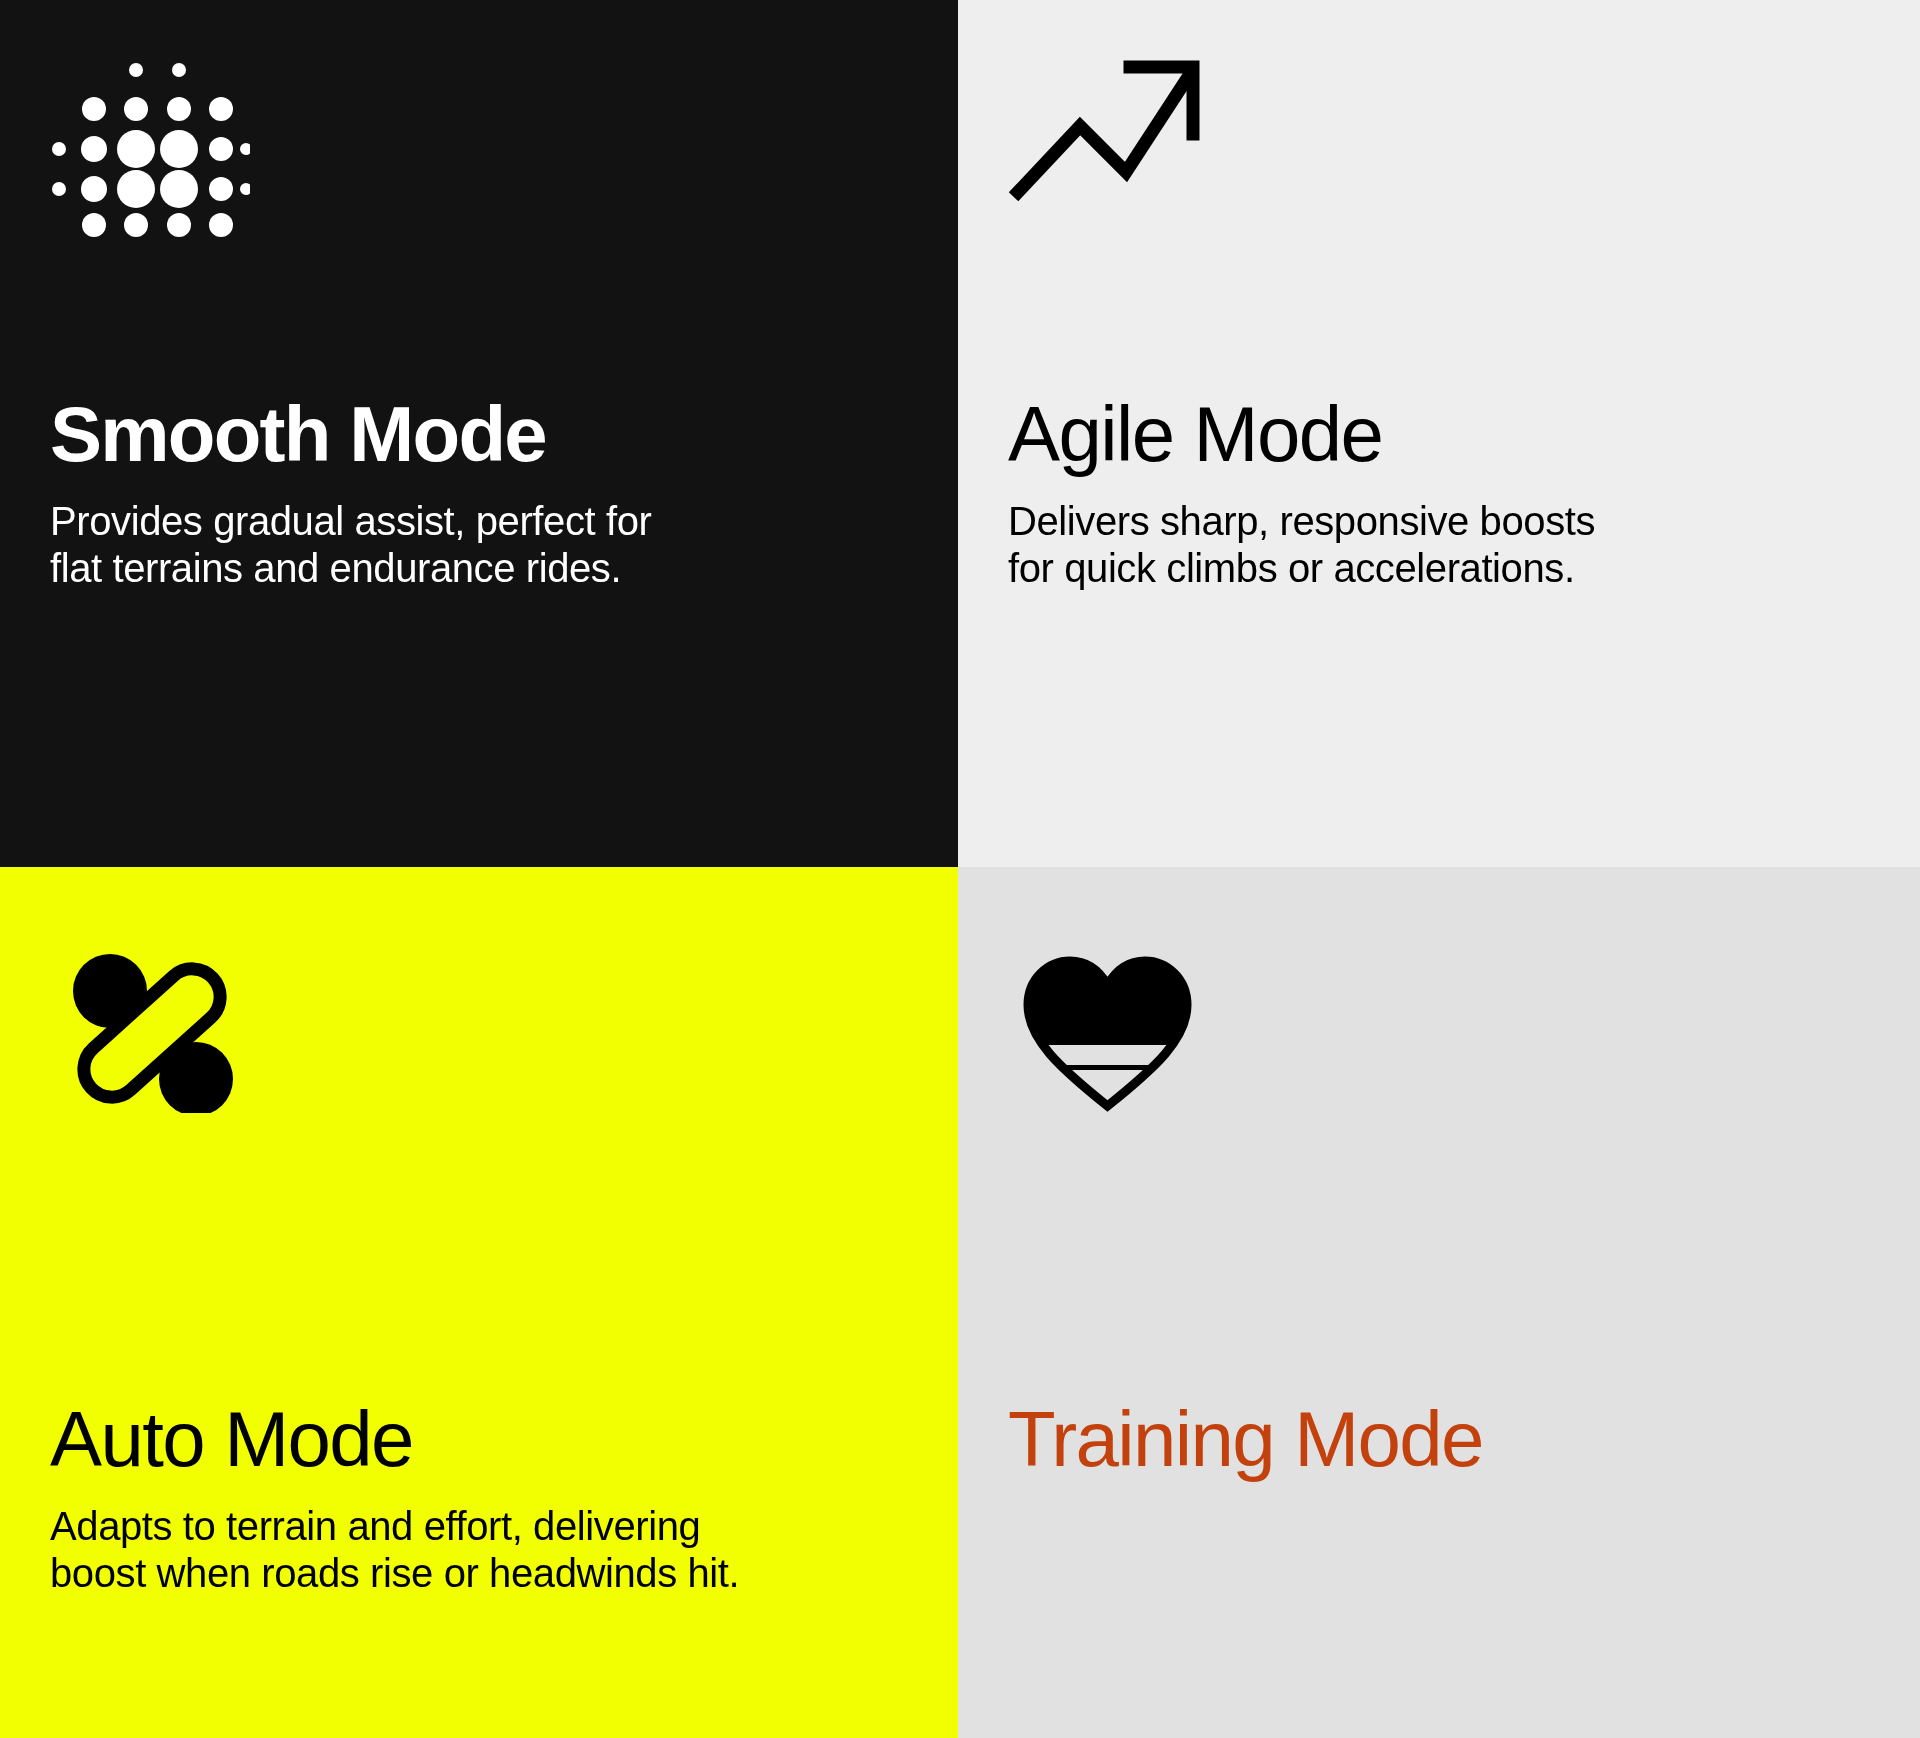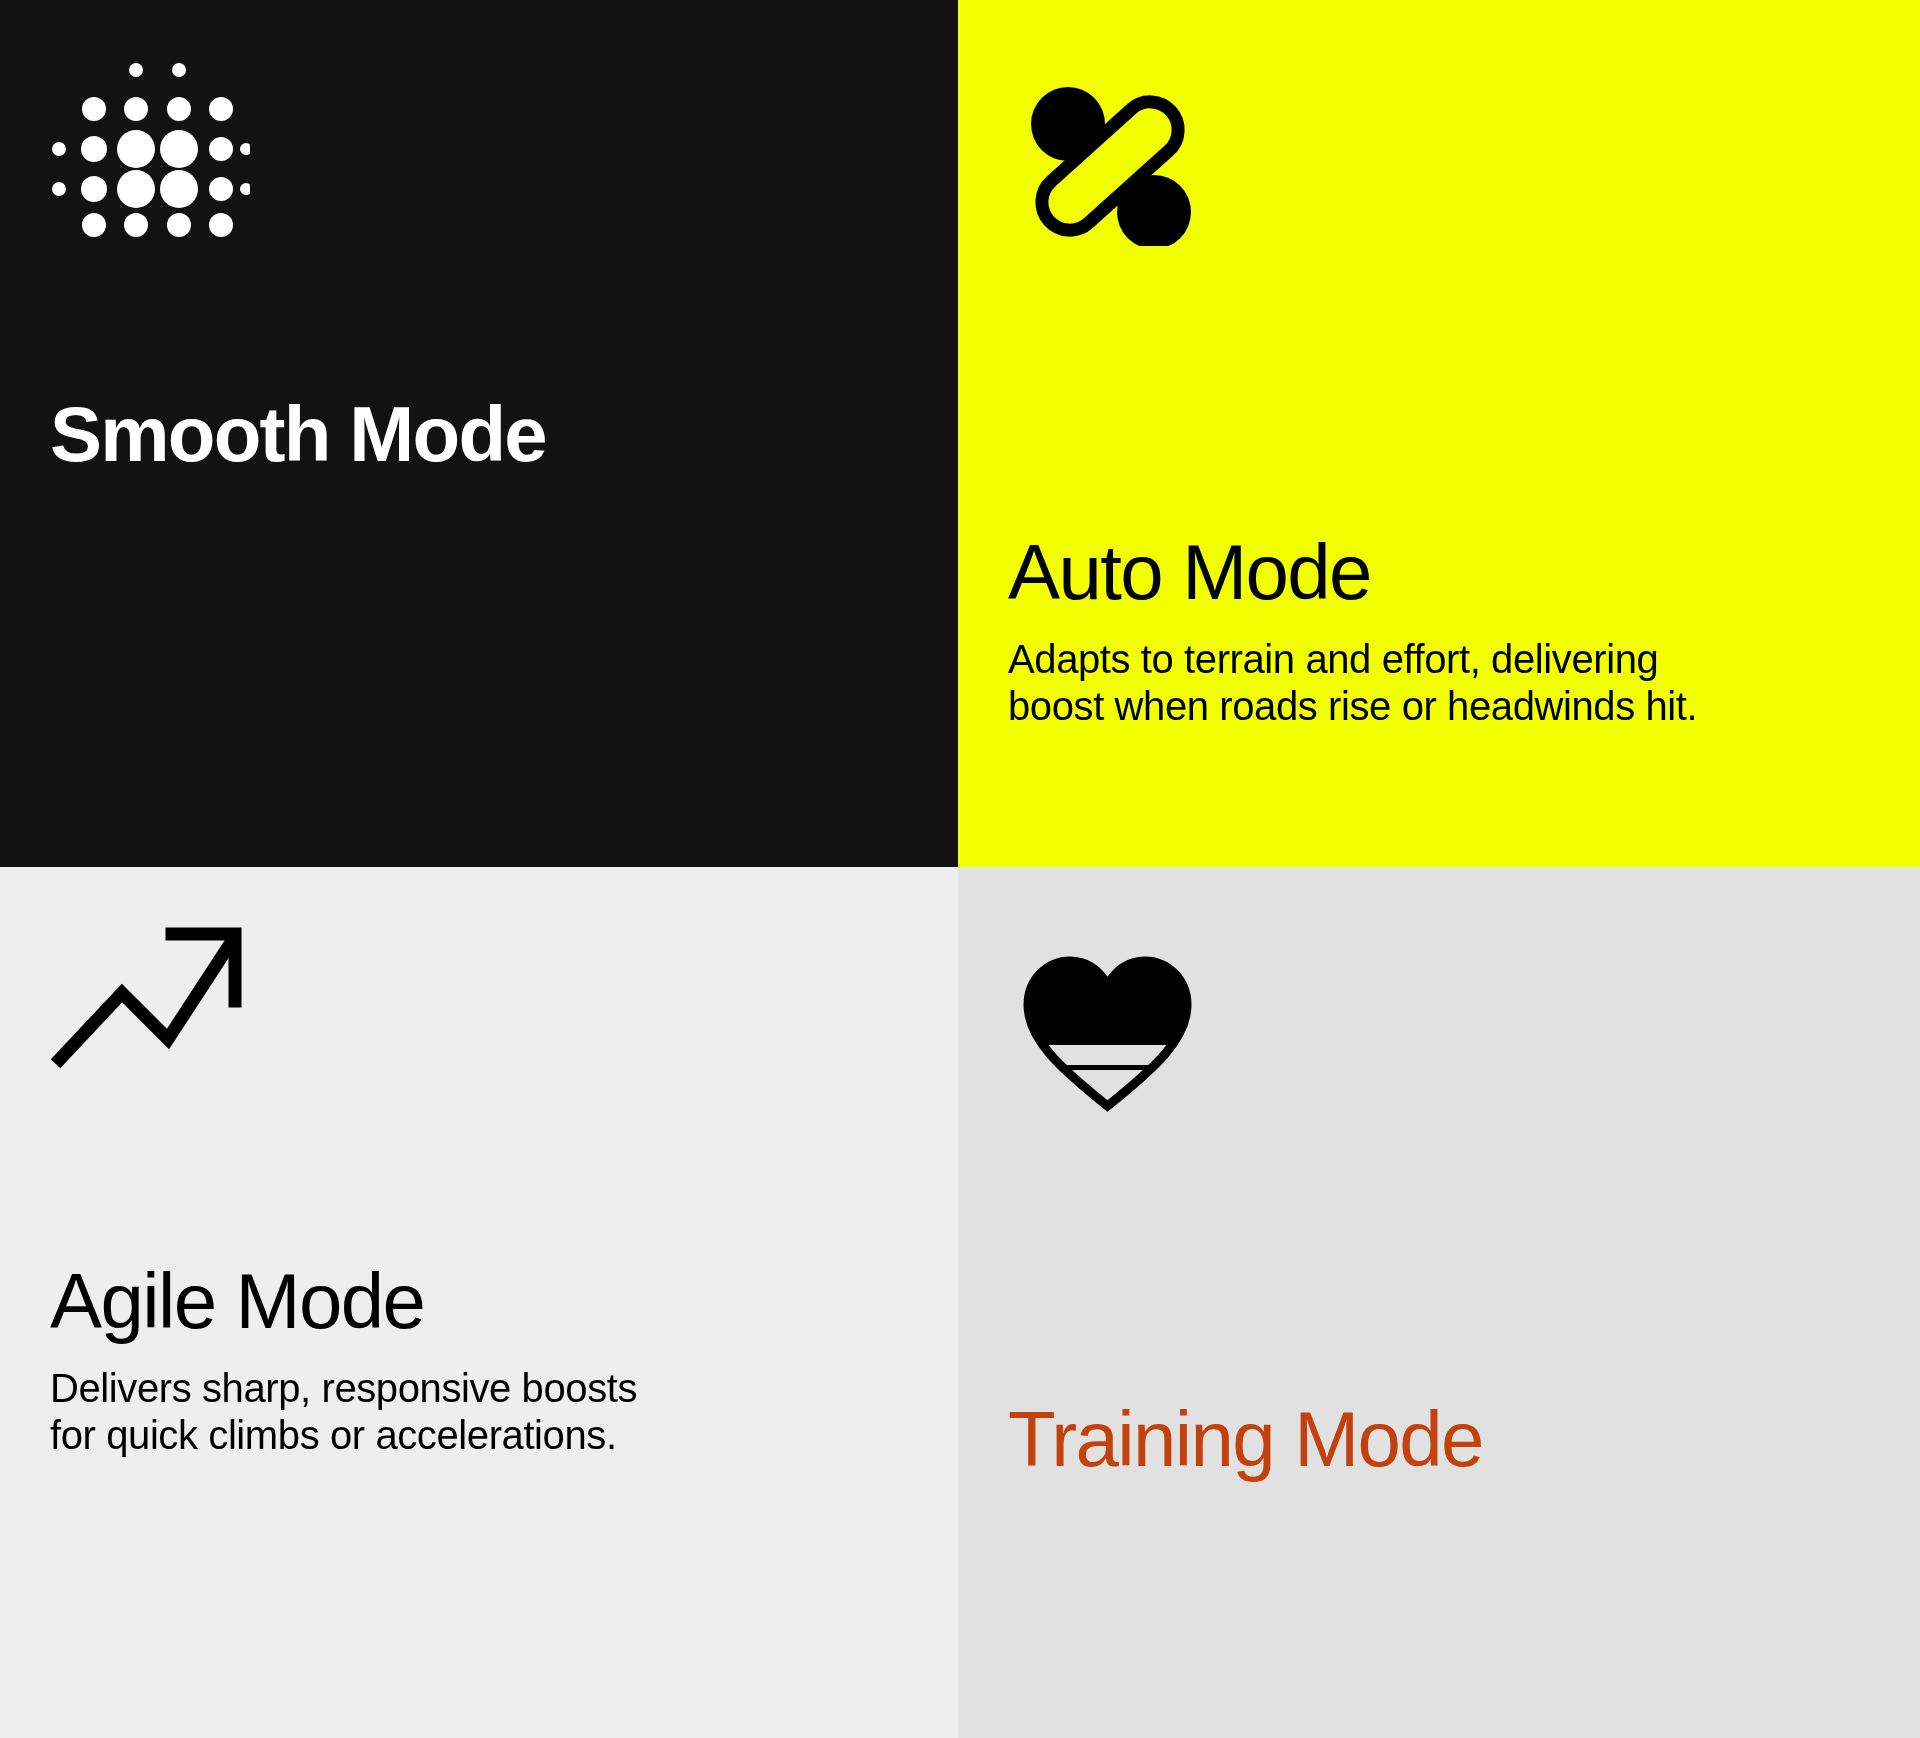--- a/index.html
+++ b/index.html
@@ -117,51 +117,52 @@
 
           <circle cx="44" cy="173" r="12"></circle>
           <circle cx="86" cy="173" r="12"></circle>
           <circle cx="129" cy="173" r="12"></circle>
           <circle cx="171" cy="173" r="12"></circle>
         </g>
       </svg>
     </div>
     <div class="text-wrap">
       <h2 class="title">Smooth Mode</h2>
+      <p class="body">Provides gradual assist, perfect for flat terrains and endurance rides.</p>
+    </div>
+  </section>
+
+  <section class="panel p-agile layout-top">
+    <div class="icon-wrap">
+      <svg class="icon-svg" width="200" height="150" viewBox="0 0 200 150" aria-hidden="true">
+        <polyline points="10,140 72,74 118,120 182,22" fill="none" stroke="#000000" stroke-width="13" stroke-linecap="square" stroke-linejoin="miter"></polyline>
+        <polyline points="122,15 185,15 185,82" fill="none" stroke="#000000" stroke-width="13" stroke-linecap="square" stroke-linejoin="miter"></polyline>
+      </svg>
+    </div>
+    <div class="text-wrap">
+      <h2 class="title">Agile Mode</h2>
+      <p class="body">Delivers sharp, responsive boosts for quick climbs or accelerations.</p>
     </div>
   </section>
 
   <section class="panel p-auto layout-bottom">
     <div class="icon-wrap">
       <svg class="icon-svg" width="180" height="160" viewBox="0 0 180 160" aria-hidden="true">
 
         <g transform="rotate(-42 90 80)">
           <rect x="8" y="52" width="164" height="56" rx="28" ry="28" fill="none" stroke="#000000" stroke-width="13"></rect>
         </g>
 
         <circle cx="48" cy="38" r="37" fill="#000000"></circle>
         <circle cx="134" cy="126" r="37" fill="#000000"></circle>
       </svg>
     </div>
     <div class="text-wrap">
       <h2 class="title">Auto Mode</h2>
       <p class="body">Adapts to terrain and effort, delivering boost when roads rise or headwinds hit.</p>
-    </div>
-  </section>
-
-  <section class="panel p-agile layout-top">
-    <div class="icon-wrap">
-      <svg class="icon-svg" width="200" height="150" viewBox="0 0 200 150" aria-hidden="true">
-        <polyline points="10,140 72,74 118,120 182,22" fill="none" stroke="#000000" stroke-width="13" stroke-linecap="square" stroke-linejoin="miter"></polyline>
-        <polyline points="122,15 185,15 185,82" fill="none" stroke="#000000" stroke-width="13" stroke-linecap="square" stroke-linejoin="miter"></polyline>
-      </svg>
-    </div>
-    <div class="text-wrap">
-      <h2 class="title">Agile Mode</h2>
-      <p class="body">Delivers sharp, responsive boosts for quick climbs or accelerations.</p>
     </div>
   </section>
 
   <section class="panel p-training layout-bottom">
     <div class="icon-wrap">
       <svg class="icon-svg" width="175" height="160" viewBox="0 0 175 160" aria-hidden="true">
         <defs>
           <clipPath id="heartClip">
             <path d="M87.5,153
                      C 40,115 8,86 8,52

